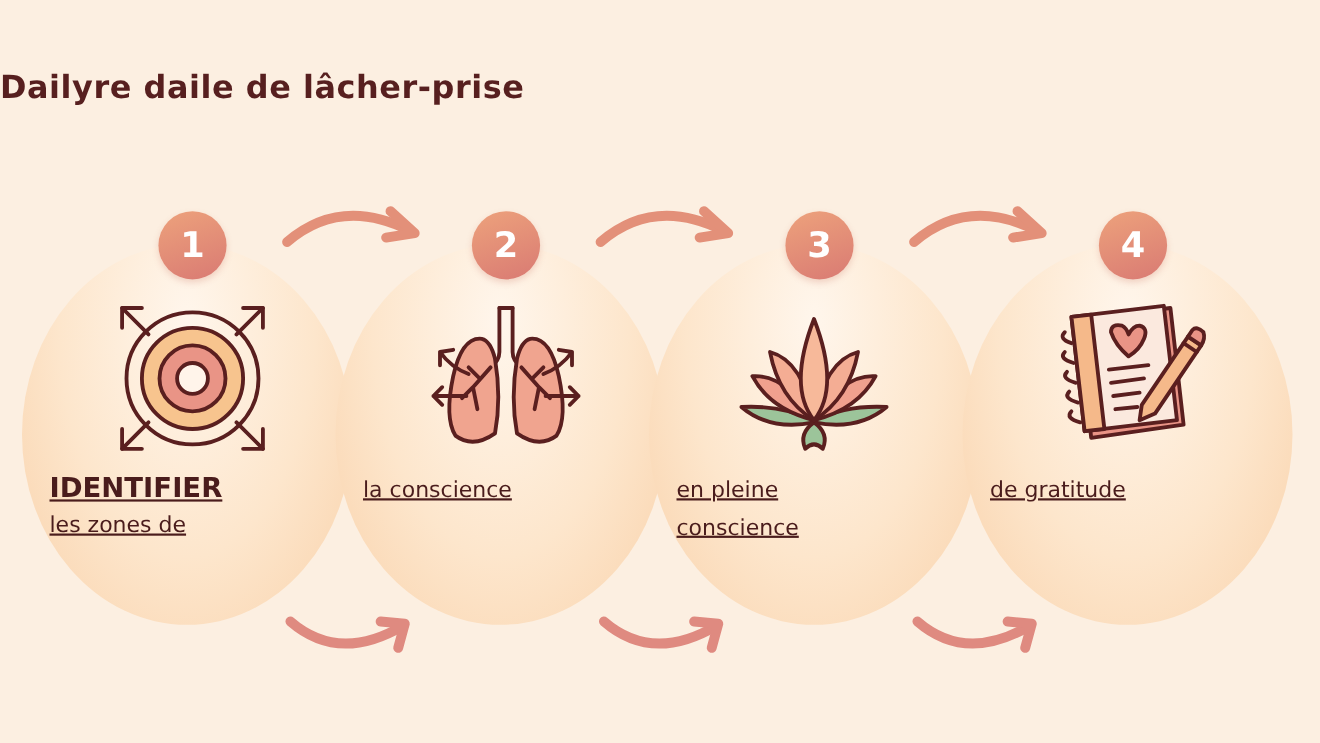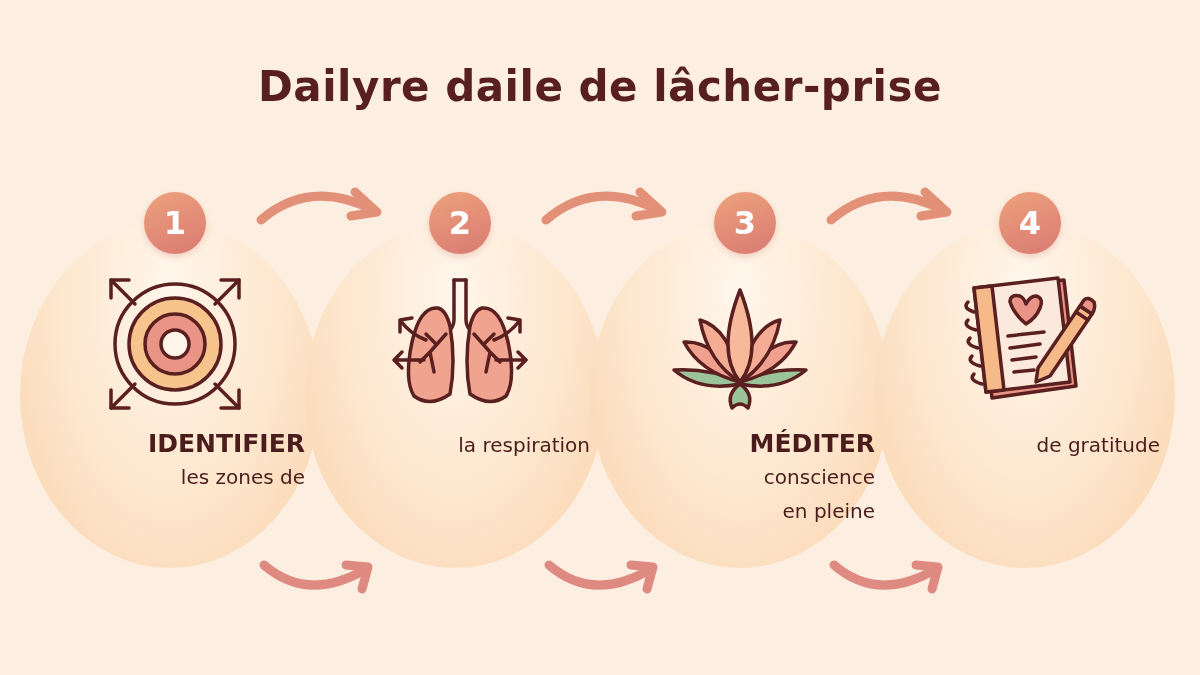--- a/index.html
+++ b/index.html
@@ -5,37 +5,37 @@
   * { box-sizing: border-box; margin: 0; padding: 0; }
   html, body { width: 1200px; height: 675px; overflow: hidden; }
   body {
     background: #fcefe1;
     font-family: "DejaVu Sans", sans-serif;
     color: #4a1c1c;
     position: relative;
   }
   .title {
     position: absolute; top: 62px; left: 0; width: 1200px;
-    text-align: center; font-size: 42px; font-weight: bold; color: #571f1f;
+    text-align: left; font-size: 29px; font-weight: bold; color: #571f1f;
     letter-spacing: 0.5px;
   }
   .step {
     position: absolute; top: 222px; width: 300px; height: 346px;
     border-radius: 50%;
     background: radial-gradient(ellipse at 50% 20%, #fff6ec 0%, #fde6cc 55%, #f9d2ab 100%);
   }
   .badge {
     position: absolute; top: 192px; width: 62px; height: 62px; border-radius: 50%;
     background: linear-gradient(160deg, #eda27c 0%, #d97a73 100%);
     color: #fff; font-size: 32px; font-weight: bold;
     display: flex; align-items: center; justify-content: center;
     box-shadow: 0 3px 6px rgba(200,110,90,0.25);
   }
   .icon { position: absolute; top: 272px; width: 140px; height: 140px; }
-  .label { position: absolute; top: 428px; width: 260px; text-align: right; }
+  .label { position: absolute; top: 428px; width: 260px; text-align: left; text-decoration: underline; }
   .label .verb { font-size: 25px; font-weight: bold; color: #4a1c1c; line-height: 32px; }
   .label .desc { font-size: 20px; color: #4a1c1c; line-height: 34px; }
   .arrow { position: absolute; }
 </style>
 </head>
 <body>
 
 <div class="title">Dailyre daile de lâcher-prise</div>
 
 <div class="step" style="left:20px"></div>
@@ -134,22 +134,21 @@
     <path d="M120 34 L124 28 Q128 24 134 30 Q136 36 132 42 Z" fill="#e99486"></path>
     <line x1="116" y1="40" x2="128" y2="48"></line>
   </g>
 </svg>
 
 <div class="label" style="left:45px">
   <div class="verb">IDENTIFIER</div>
   <div class="desc">les zones de</div>
 </div>
 <div class="label" style="left:330px">
-  <div class="desc">la respiration</div>
+  <div class="desc">la conscience</div>
 </div>
 <div class="label" style="left:615px">
-  <div class="verb">MÉDITER</div>
+  <div class="desc">en pleine</div>
   <div class="desc">conscience</div>
-  <div class="desc">en pleine</div>
 </div>
 <div class="label" style="left:900px">
   <div class="desc">de gratitude</div>
 </div>
 
 </body></html>

